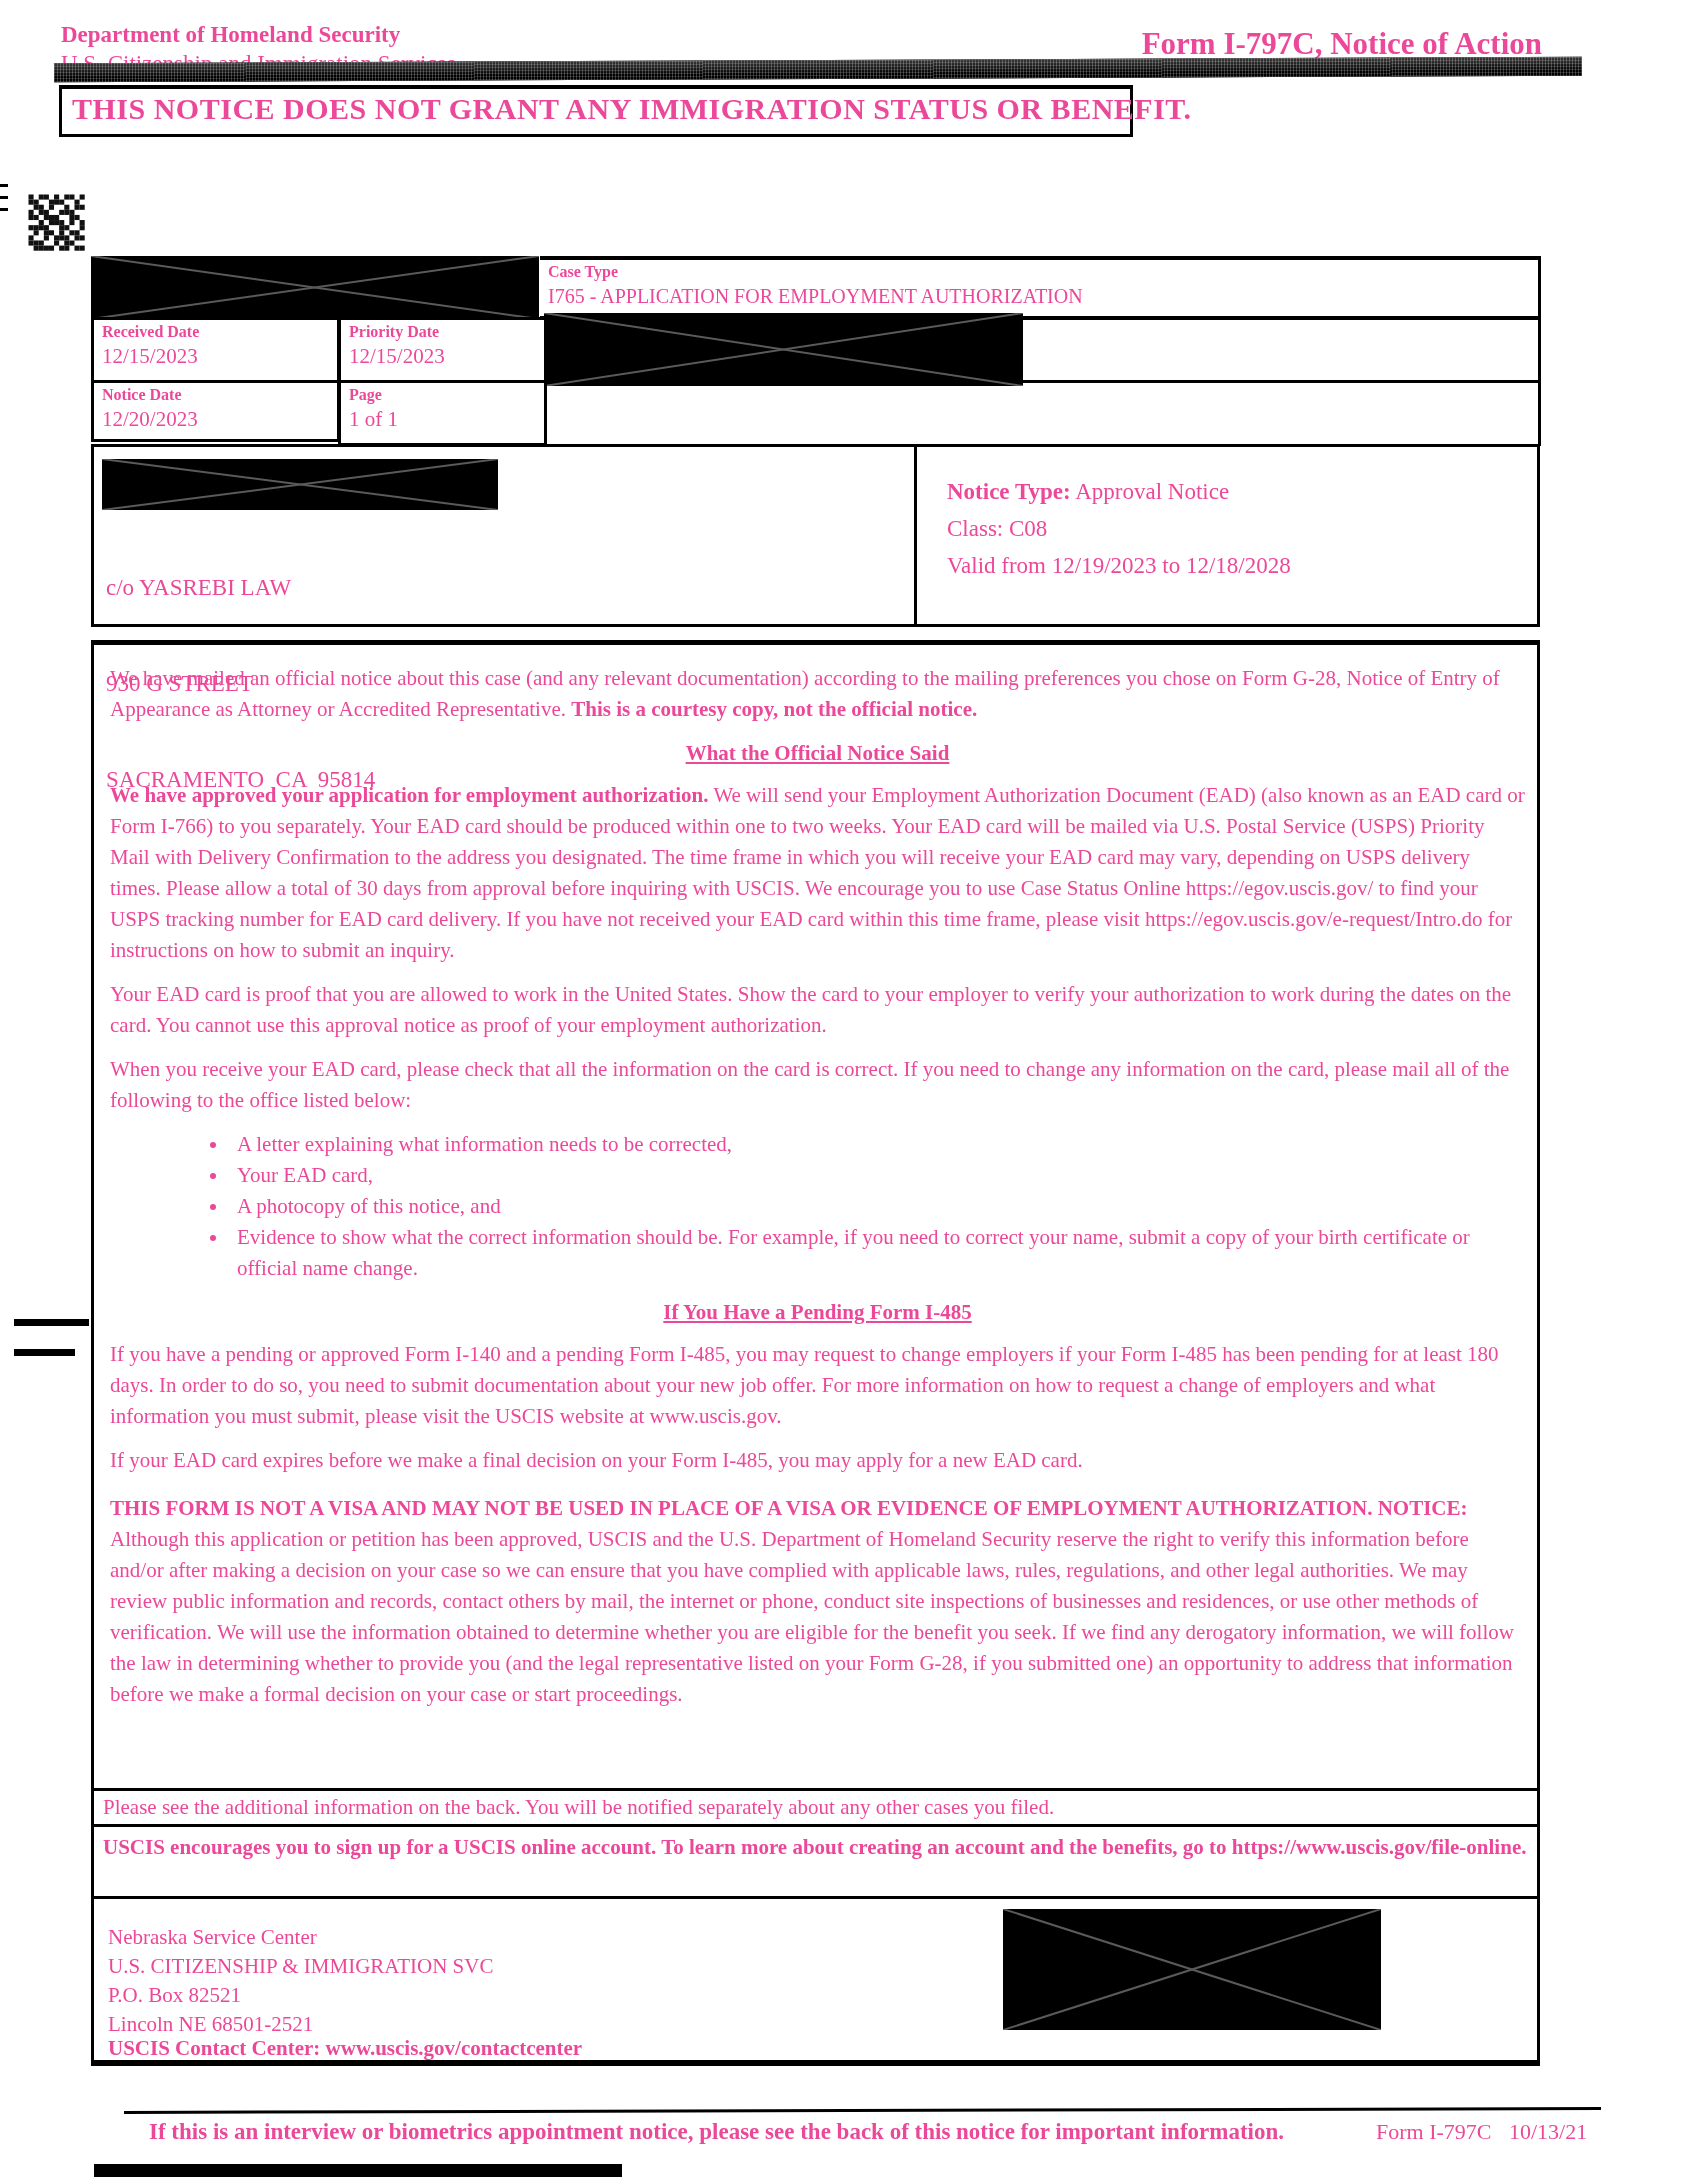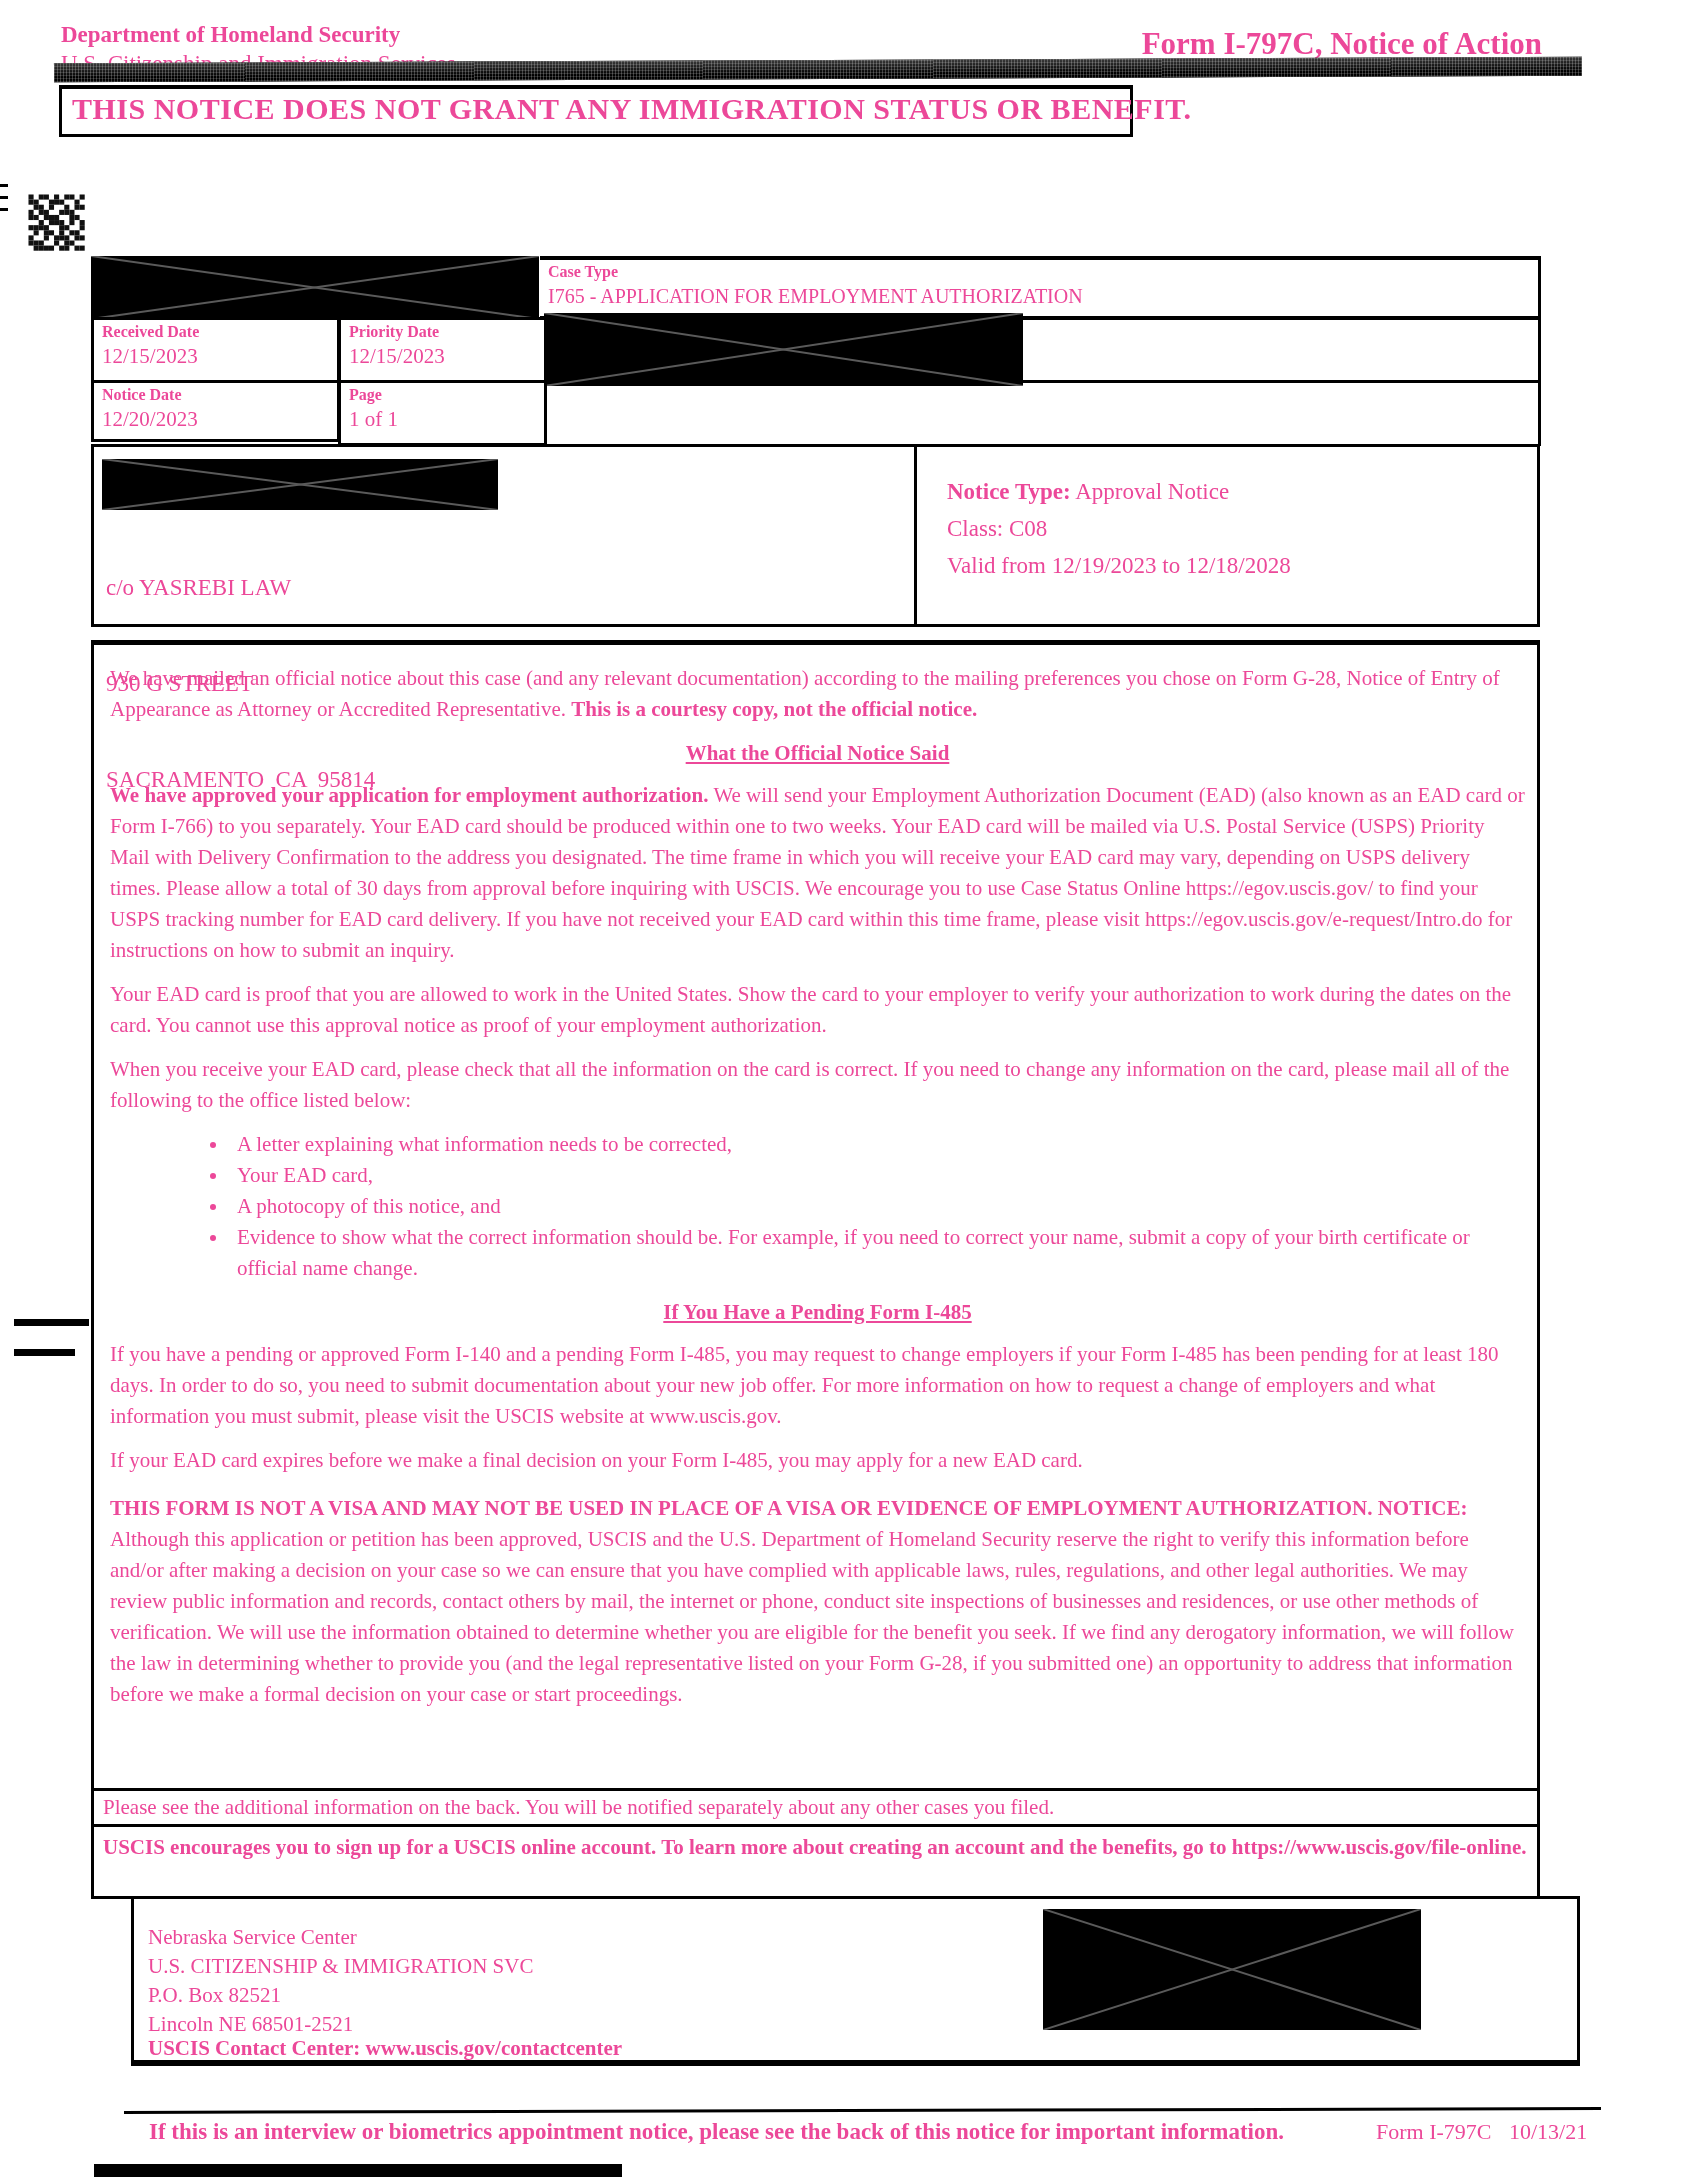--- a/index.html
+++ b/index.html
@@ -60,21 +60,21 @@
   .body-box li { padding-left:8px; }
   .body-box .final { margin-top:17px; }
   .b { font-weight:bold; }
   
   .row-seeback { position:absolute; left:91px; top:1788px; width:1449px; height:39px;
     border:3px solid #000; box-sizing:border-box; font-size:21px; padding:4px 0 0 9px; }
   .row-account { position:absolute; left:91px; top:1824px; width:1449px; height:75px;
     border:3px solid #000; box-sizing:border-box; font-size:21px; font-weight:bold;
     line-height:33px; padding:4px 0 0 9px; }
   .bottom-box { position:absolute; left:91px; top:1896px; width:1449px; height:170px;
-    border:3px solid #000; border-bottom-width:6px; box-sizing:border-box;margin-left:40px; }
+    border:3px solid #000; border-bottom-width:6px; box-sizing:border-box; }
   .office { position:absolute; left:14px; top:24px; font-size:21px; line-height:29px; }
   .contact { position:absolute; left:14px; top:137px; font-size:21px; font-weight:bold; }
   
   .foot-rule { position:absolute; left:124px; top:2109px; width:1477px; height:3px;
     background:#000; transform:rotate(-0.15deg); }
   .foot-note { position:absolute; left:124px; top:2119px; font-size:23px; font-weight:bold;margin-left:25px; }
   .foot-formid { position:absolute; left:1376px; top:2119px; font-size:22px; }
   .foot-rev { position:absolute; left:1509px; top:2119px; font-size:22px; }
   .bottom-bar { position:absolute; left:94px; top:2164px; width:528px; height:13px; background:#000; }
 </style>

